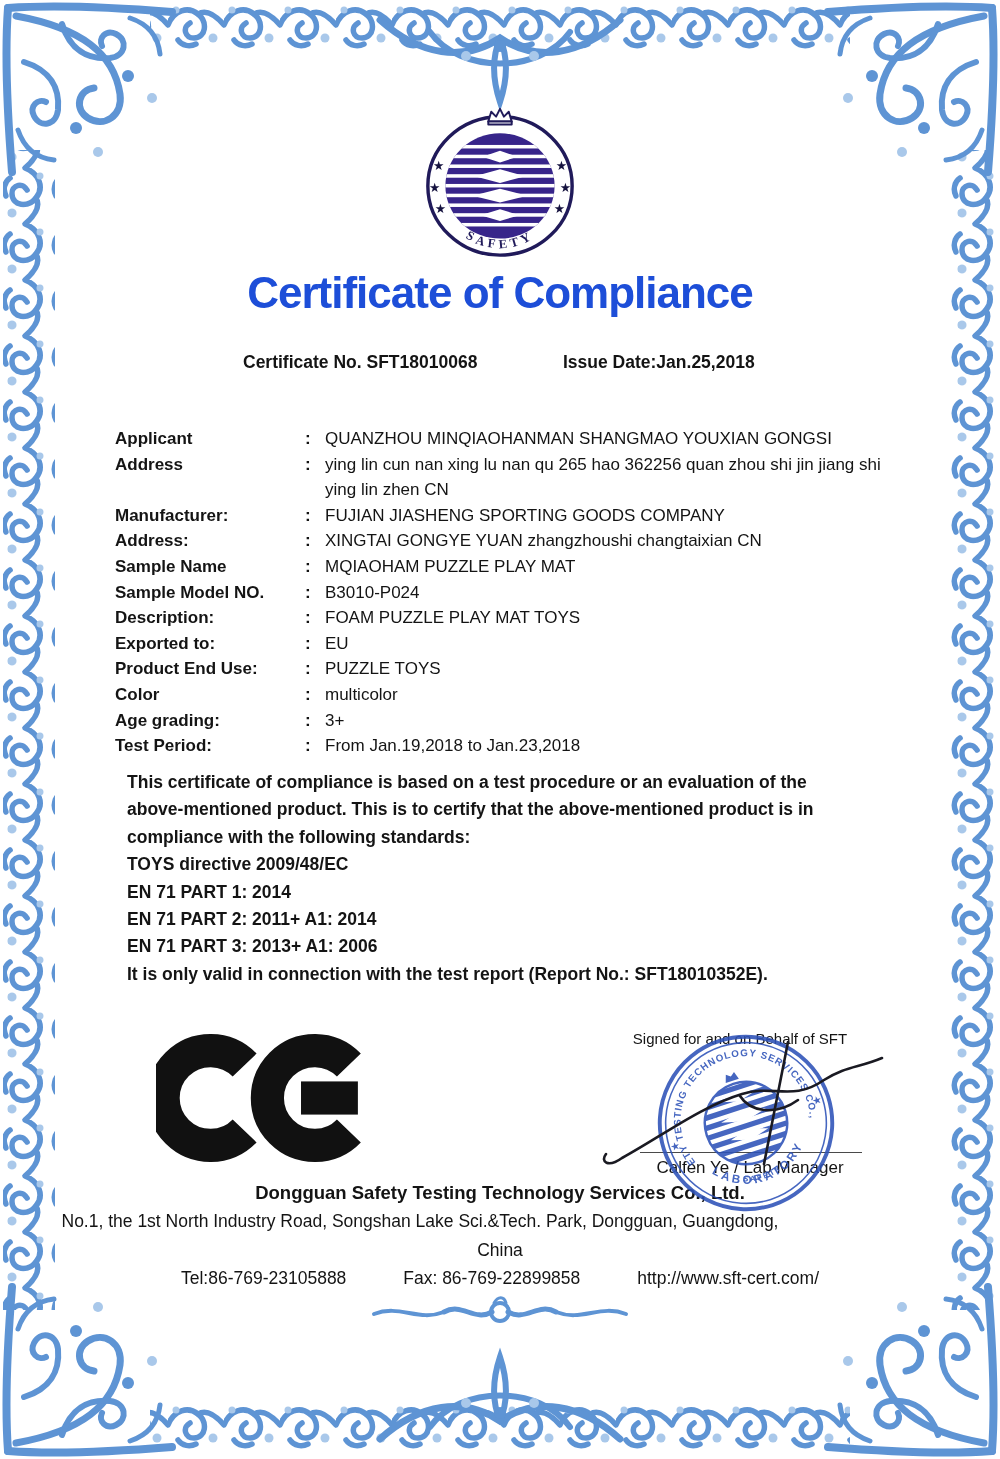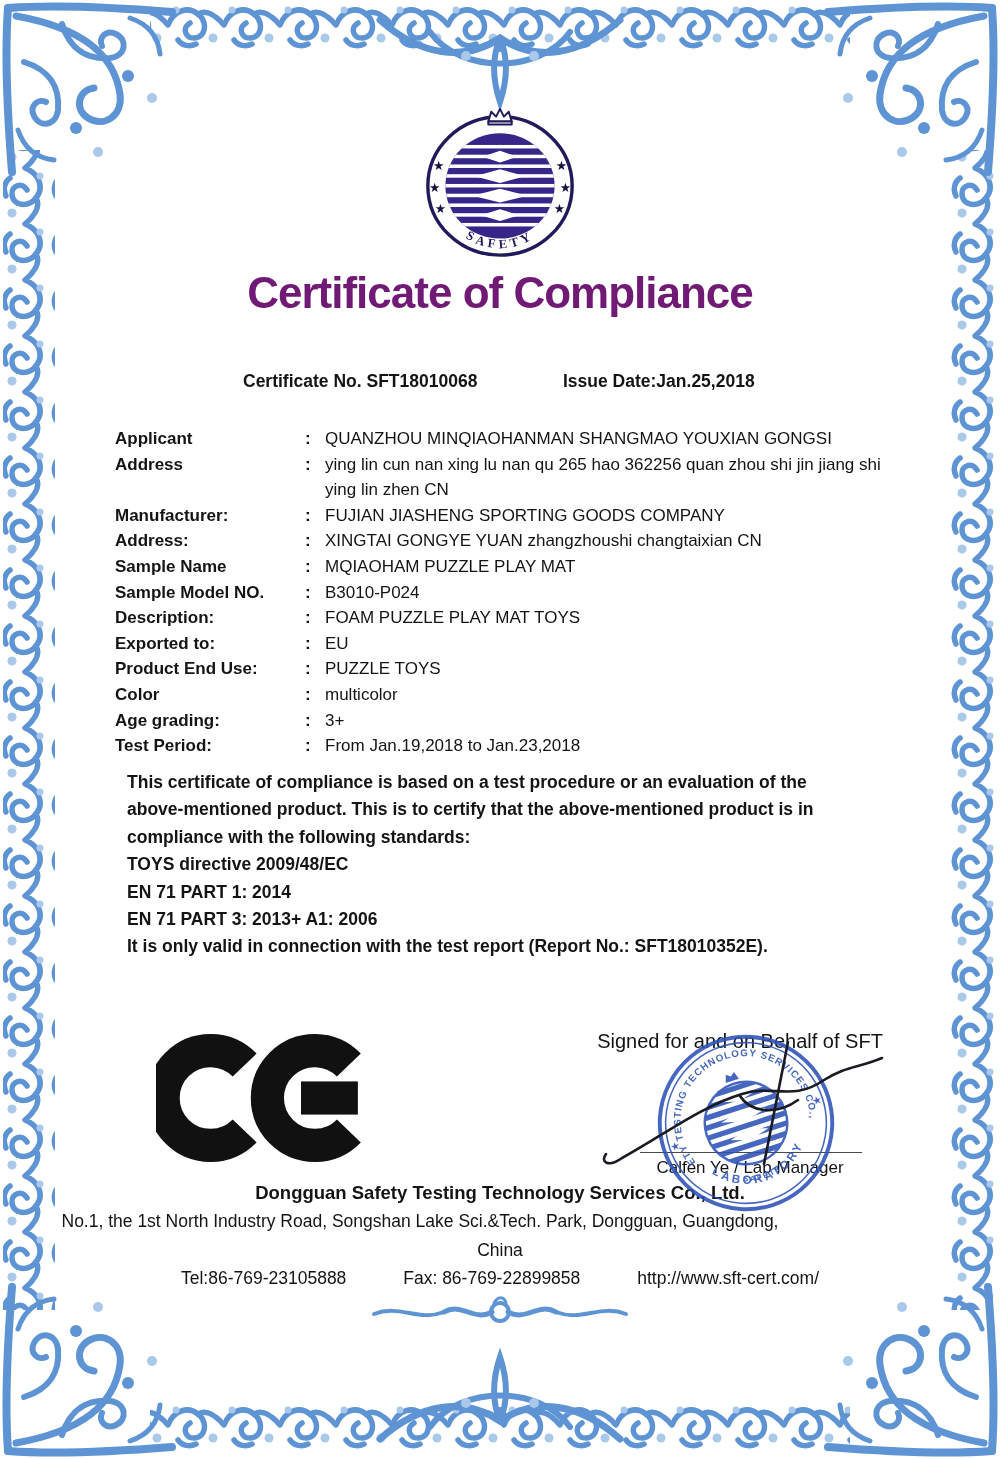--- a/index.html
+++ b/index.html
@@ -6,35 +6,35 @@
   .page{
     position:relative;width:1000px;height:1459px;margin:0 auto;
     background:#ffffff;overflow:hidden;
     font-family:"Liberation Sans","DejaVu Sans",sans-serif;
     color:#141414;
   }
   .abs{position:absolute;}
   
   .title{
     top:268px;left:0;width:1000px;text-align:center;
-    font-size:44px;font-weight:bold;letter-spacing:-1px;color:#701a75;
+    font-size:44px;font-weight:bold;letter-spacing:-1px;color:#1d4ed8;
   }
-  .certline{top:371px;left:0;width:1000px;height:24px;font-weight:bold;font-size:17.5px;}
+  .certline{top:352px;left:0;width:1000px;height:24px;font-weight:bold;font-size:17.5px;}
   .certline .certno{position:absolute;left:243px;}
   .certline .issuedate{position:absolute;left:563px;}
   
   .fields{top:426px;left:115px;width:768px;font-size:17px;}
   .frow{display:grid;grid-template-columns:190px 20px 1fr;line-height:25.6px;}
   .frow .lab{font-weight:bold;}
   .frow .col{font-weight:bold;}
   .frow .val{font-weight:normal;}
   
   .statement{top:769px;left:127px;width:760px;font-size:17.5px;font-weight:bold;line-height:27.4px;}
   
-  .signedfor{top:1030px;left:570px;width:340px;text-align:center;font-size:20px;}
+  .signedfor{top:1030px;left:570px;width:340px;text-align:center;font-size:15px;}
   .sigline{top:1152px;left:640px;width:222px;border-top:1.6px solid #4a4a4a;height:0;}
   .signame{top:1158px;left:605px;width:290px;text-align:center;font-size:17px;}
   
   .f-company{top:1182px;left:0;width:1000px;text-align:center;font-weight:bold;font-size:18.5px;}
   .f-addr1{top:1211px;left:0;width:840px;text-align:center;font-size:17.5px;}
   .f-addr2{top:1240px;left:0;width:1000px;text-align:center;font-size:17.5px;}
   .f-contact{top:1268px;left:0;width:1000px;text-align:center;font-size:17.5px;}
   .f-contact span{margin:17px 26px;}
   
   .stamp-layer{opacity:.88;}
@@ -217,20 +217,21 @@
       <span class="val">From Jan.19,2018 to Jan.23,2018</span>
     </div>
   </div>
 
   <div class="abs statement">
     <div>This certificate of compliance is based on a test procedure or an evaluation of the</div>
     <div>above-mentioned product. This is to certify that the above-mentioned product is in</div>
     <div>compliance with the following standards:</div>
     <div>TOYS directive 2009/48/EC</div>
     <div>EN 71 PART 1: 2014</div>
+    <div>EN 71 PART 2: 2011+ A1: 2014</div>
     <div>EN 71 PART 3: 2013+ A1: 2006</div>
     <div>It is only valid in connection with the test report (Report No.: SFT18010352E).</div>
   </div>
 
   <svg class="abs" role="img" style="left:156px;top:1026px;" width="218" height="144" viewBox="0 0 230 150" aria-label="CE">
     <g stroke="#111111" stroke-width="35" fill="none" stroke-linecap="butt">
       <path d="M93.5,40.3 A50,50 0 1 0 93.5,109.7"></path>
       <path d="M203.5,40.3 A50,50 0 1 0 203.5,109.7"></path>
     </g>
     <rect x="153" y="57.5" width="60" height="35" fill="#111111"></rect>

